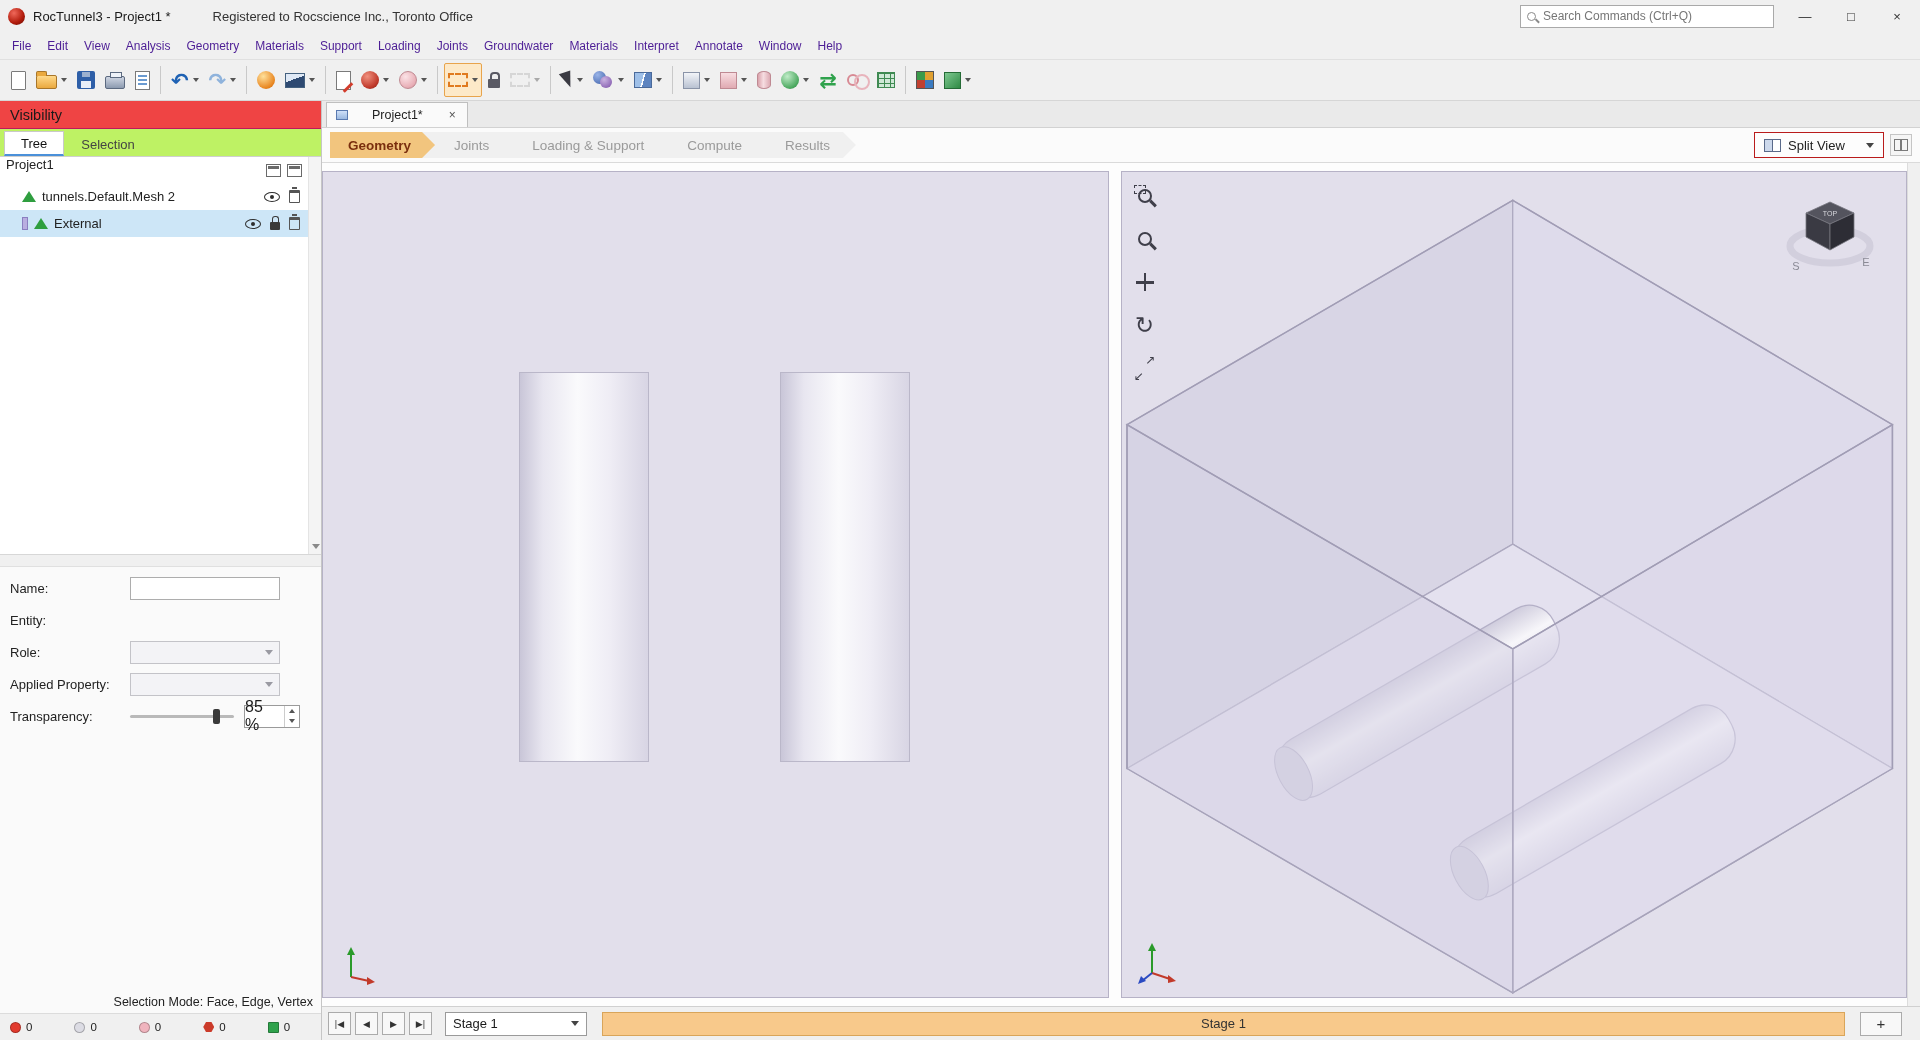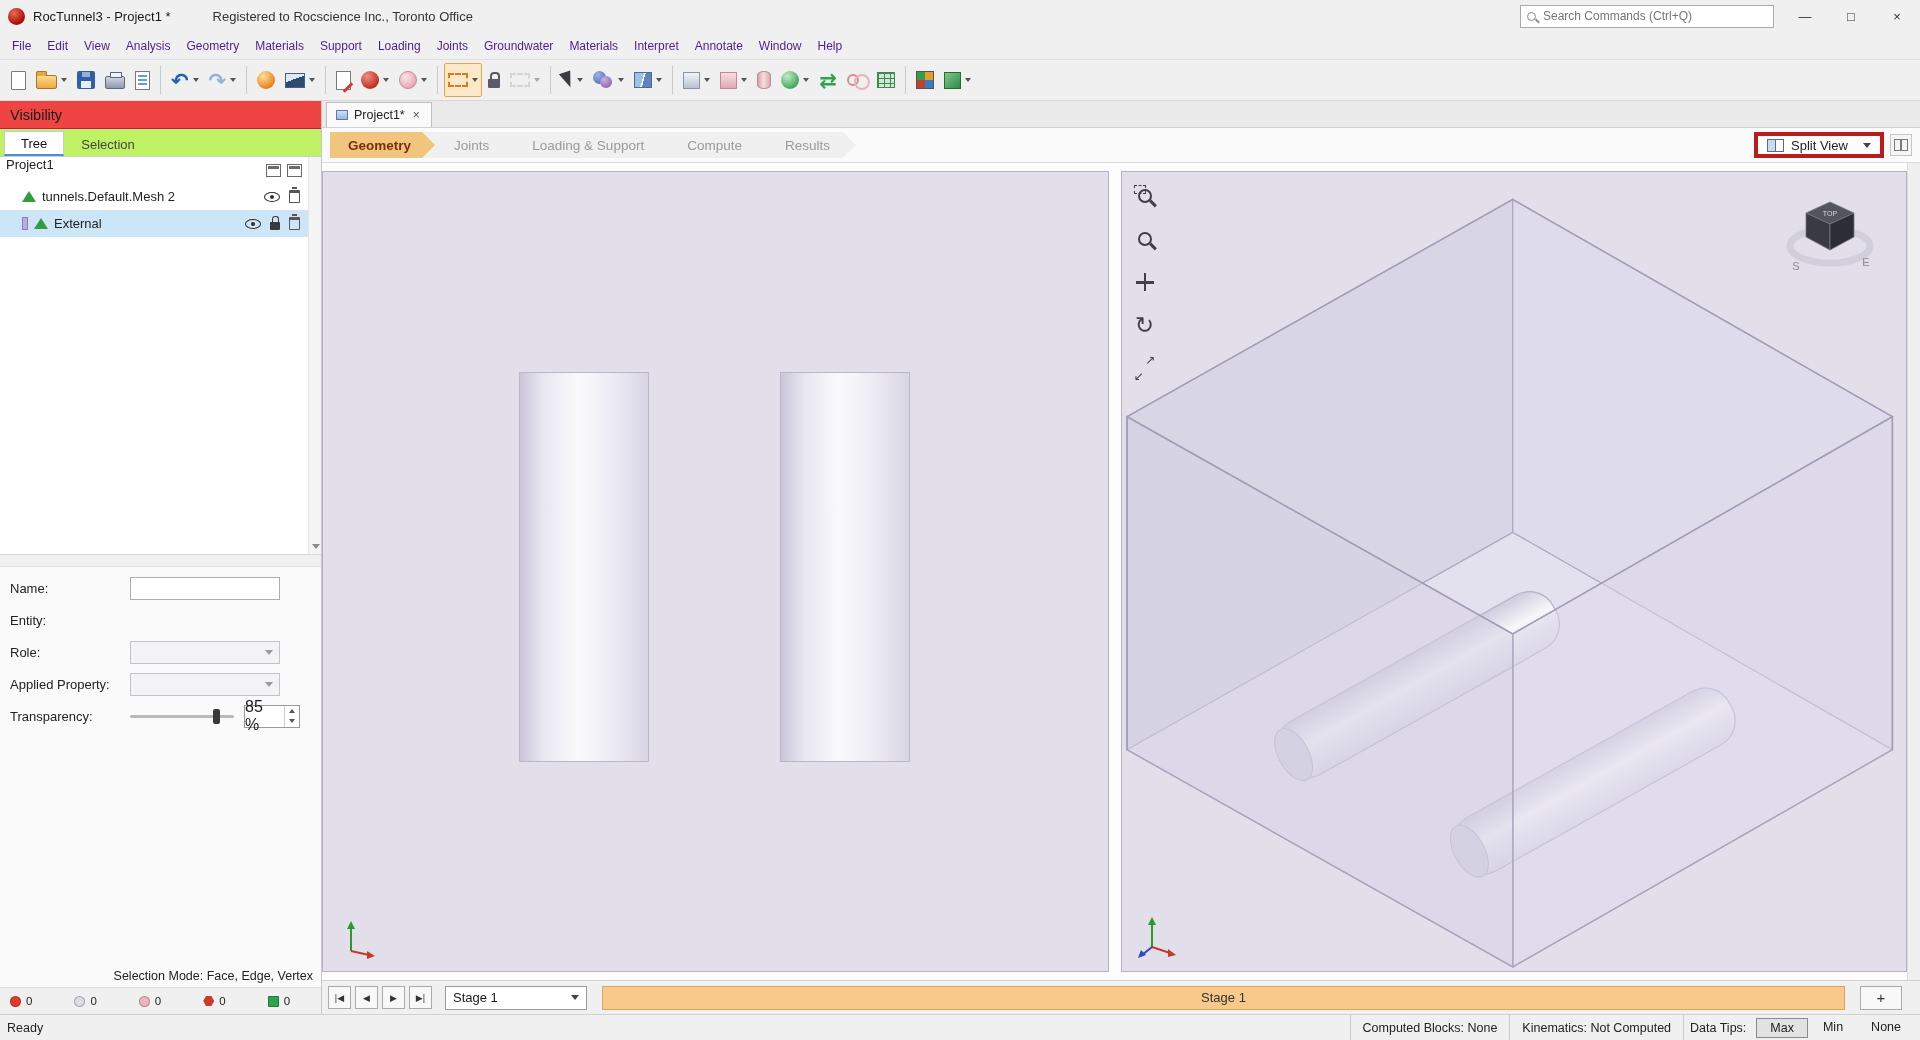--- a/index.html
+++ b/index.html
@@ -126,29 +126,29 @@
   .counter{display:flex;align-items:center;gap:5px}
   .c-shape{width:11px;height:11px;background:var(--c,#999);border:1px solid rgba(0,0,0,.25)}
   .counter.s-dot .c-shape{border-radius:50%}
   .counter.s-hex .c-shape{clip-path:polygon(25% 5%,75% 5%,100% 50%,75% 95%,25% 95%,0 50%);border:none}
   .counter.s-cube .c-shape{border-radius:1px}
   .c-val{font-size:11.5px;color:#222}
 
   
   .right-col{flex:1;display:flex;flex-direction:column;min-width:0;position:relative;background:#fdfdfd}
   .doc-tabs{height:27px;background:#eaeaea;display:flex;align-items:flex-end;padding-left:4px;border-bottom:1px solid #d2d2d2;flex:0 0 auto}
-  .doc-tab{height:25px;display:flex;align-items:center;gap:6px;background:#fafafa;border:1px solid #bfbfbf;border-bottom:none;padding:0 9px;font-size:12.5px;color:#222}
+  .doc-tab{height:25px;display:flex;align-items:center;gap:24px;background:#fafafa;border:1px solid #bfbfbf;border-bottom:none;padding:0 9px;font-size:12.5px;color:#222}
   .doc-tab-icon{width:12px;height:10px;border:1px solid #5a7ab0;background:linear-gradient(#cfe0f8,#9ab8e0)}
   .doc-tab-close{font-size:12px;color:#555;padding:0 2px}
   .workflow{height:35px;background:#fbfbfb;border-bottom:1px solid #dadada;display:flex;align-items:center;padding:0 8px;flex:0 0 auto}
   .wf-tab{clip-path:polygon(0 0,calc(100% - 13px) 0,100% 50%,calc(100% - 13px) 100%,0 100%,13px 50%);padding:0 26px 0 32px;height:26px;display:flex;align-items:center;font-size:13.5px;color:#9a9a9a;background:#f0f0f0;margin-left:-15px;filter:drop-shadow(0 0 1px #ababab)}
   .wf-tab:first-of-type{clip-path:polygon(0 0,calc(100% - 13px) 0,100% 50%,calc(100% - 13px) 100%,0 100%);margin-left:0;padding-left:18px}
   .wf-tab.active{background:var(--workflow-active-bg,#f2c57e);color:var(--workflow-active-text,#7a2e0e);font-weight:bold}
   .wf-right{margin-left:auto;display:flex;align-items:center;gap:6px}
-  .split-view{display:flex;align-items:center;gap:7px;border:4px solid #b91c1c;background:#fdfdfd;height:26px;padding:0 9px;font-size:13px;color:#222;min-width:130px}
+  .split-view{display:flex;align-items:center;gap:7px;border:1px solid #b91c1c;background:#fdfdfd;height:26px;padding:0 9px;font-size:13px;color:#222;min-width:130px}
   .split-icon{width:17px;height:13px;border:1px solid #5a6a8a;display:flex}
   .split-icon::before{content:'';flex:1;background:#cdd9ec;border-right:1px solid #5a6a8a}
   .split-icon::after{content:'';flex:1;background:#fff}
   .split-view .caret{margin-left:auto;width:0;height:0;border-left:4px solid transparent;border-right:4px solid transparent;border-top:5px solid #444}
   .layout-btn{width:22px;height:22px;border:1px solid #c5c5c5;background:#f5f5f5;display:flex;align-items:center;justify-content:center}
   .layout-btn::after{content:'';width:12px;height:10px;border:1px solid #7a7a7a;background:linear-gradient(90deg,transparent 45%,#7a7a7a 45%,#7a7a7a 55%,transparent 55%)}
 
   .viewports{flex:1;display:flex;min-height:0;padding:8px 13px 8px 0;position:relative}
   .viewport{flex:1;position:relative;background:var(--viewport-bg,#e2dfeb);border:1px solid #b6b2c6;overflow:hidden}
   .vp-splitter{width:12px;flex:0 0 auto;background:#fdfdfd}
@@ -644,30 +644,14 @@
         </div>
         <div class="stage-track">
           <span>Stage 1</span>
         </div>
         <button class="add-stage">+</button>
       </div>
 
     </div>
   </div>
 
-  <div class="statusbar">
-    <span class="sb-ready">Ready</span>
-    <div class="sb-right">
-      <span class="sb-item">Computed Blocks:  None</span>
-      <span class="sb-item">Kinematics:  Not Computed</span>
-      <div class="sb-tips">
-        <span style="padding-right:8px">Data Tips:</span>
-        <span style="display:flex;gap:2px">
-
-        <span class="tip active"><span>Max</span></span>
-            <span class="tip"><span>Min</span></span>
-            <span class="tip"><span>None</span></span>
-          </span>
-      </div>
-    </div>
-  </div>
 
 </div>
 
 </body></html>

